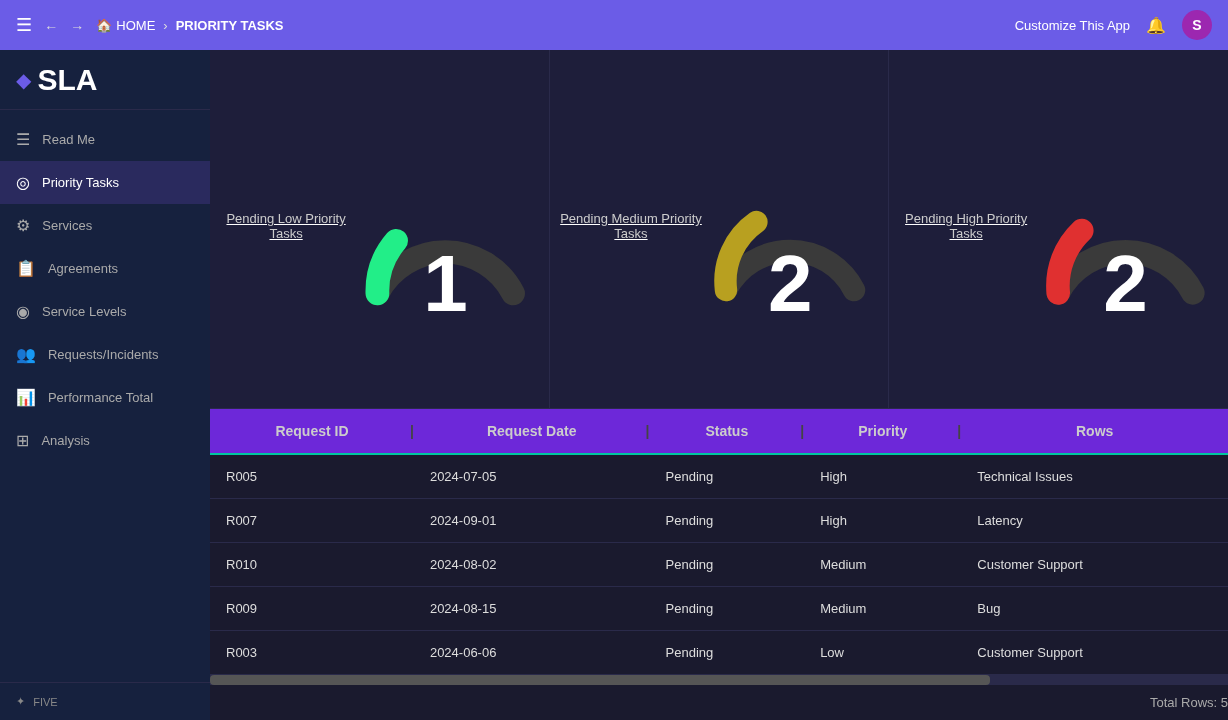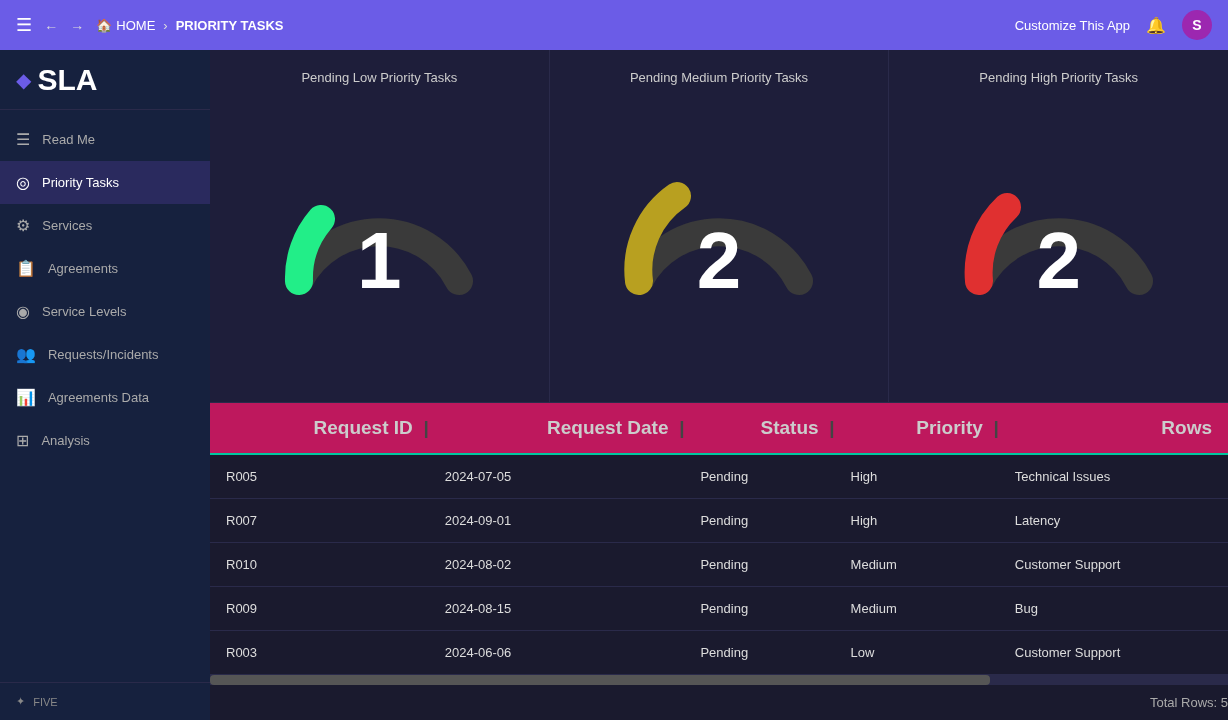--- a/index.html
+++ b/index.html
@@ -87,23 +87,24 @@
     .gauges-row {
       display: flex;
       height: 390px;
       border-bottom: 1px solid #2a2a4a;
     }
     .gauge-panel {
       flex: 1;
       background: #1e1e3a;
       border-right: 1px solid #2a2a4a;
       display: flex;
-      flex-direction: column;
+      flex-direction: row;
       align-items: center;
       padding: 20px 10px 10px;
+      text-decoration: underline;
     }
     .gauge-panel:last-child { border-right: none; }
     .gauge-title {
       font-size: 13px;
       color: #ccc;
       margin-bottom: 16px;
       text-align: center;
     }
     .gauge-container {
       position: relative;
@@ -125,25 +126,25 @@
       line-height: 1;
     }
 
     
     .table-section { flex: 1; background: #1a1a2e; padding: 0; }
     .table-wrapper { overflow-x: auto; }
     table { width: 100%; border-collapse: collapse; min-width: 800px; }
     thead tr { border-bottom: 2px solid #00c8a0; }
     thead th {
       padding: 14px 16px;
-      text-align: right;
-      font-size: 19px;
+      text-align: center;
+      font-size: 14px;
       color: #ccc;
       font-weight: 600;
-      background: #be185d;
+      background: #6d28d9;
       position: relative;
     }
     thead th:not(:last-child)::after {
       content: '|';
       position: absolute;
       right: 0;
       top: 50%;
       transform: translateY(-50%);
       color: #444;
     }
@@ -227,21 +228,21 @@
       <div class="sidebar-item">
         <span class="icon">◉</span>
         <span>Service Levels</span>
       </div>
       <div class="sidebar-item">
         <span class="icon">👥</span>
         <span>Requests/Incidents</span>
       </div>
       <div class="sidebar-item">
         <span class="icon">📊</span>
-        <span>Agreements Data</span>
+        <span>Performance Total</span>
       </div>
       <div class="sidebar-item">
         <span class="icon">⊞</span>
         <span>Analysis</span>
       </div>
     </nav>
     <div class="sidebar-footer">
       <span>✦</span>
       <span>FIVE</span>
     </div>

